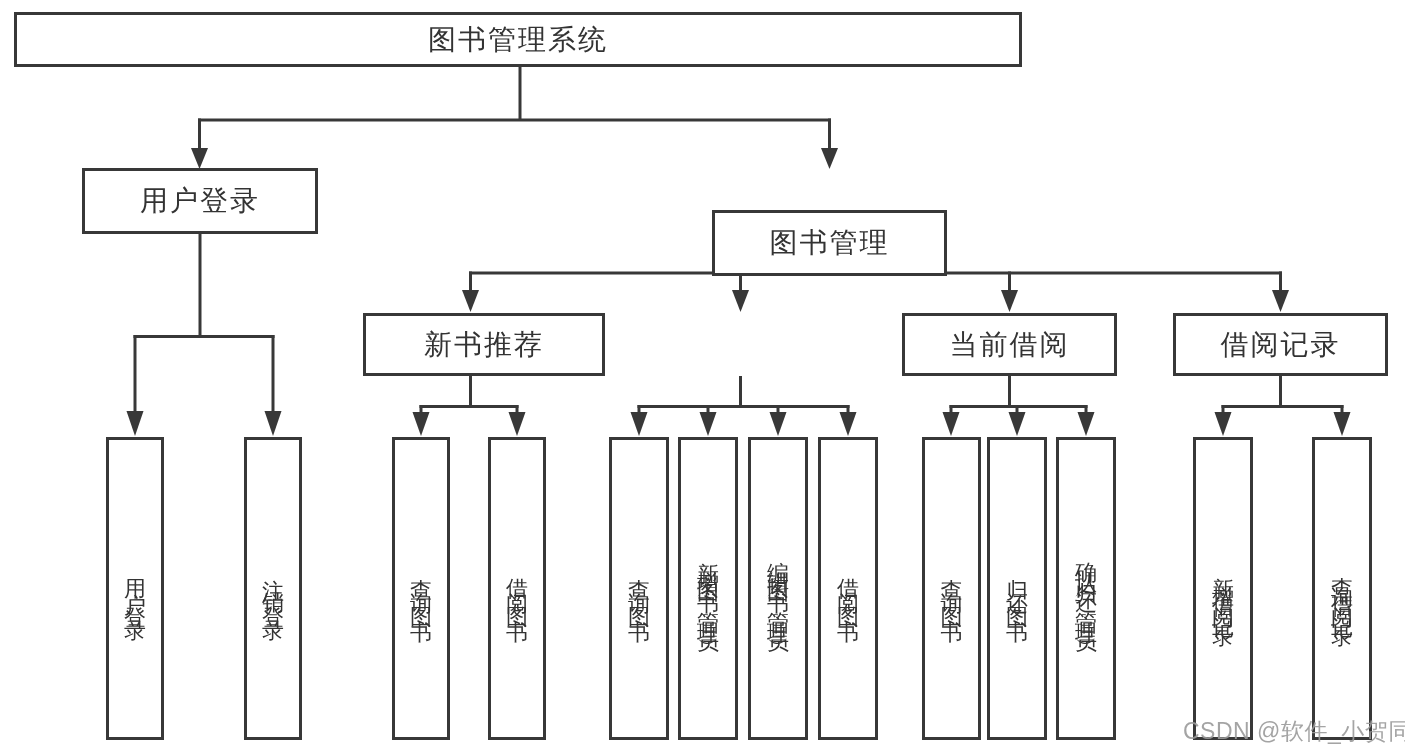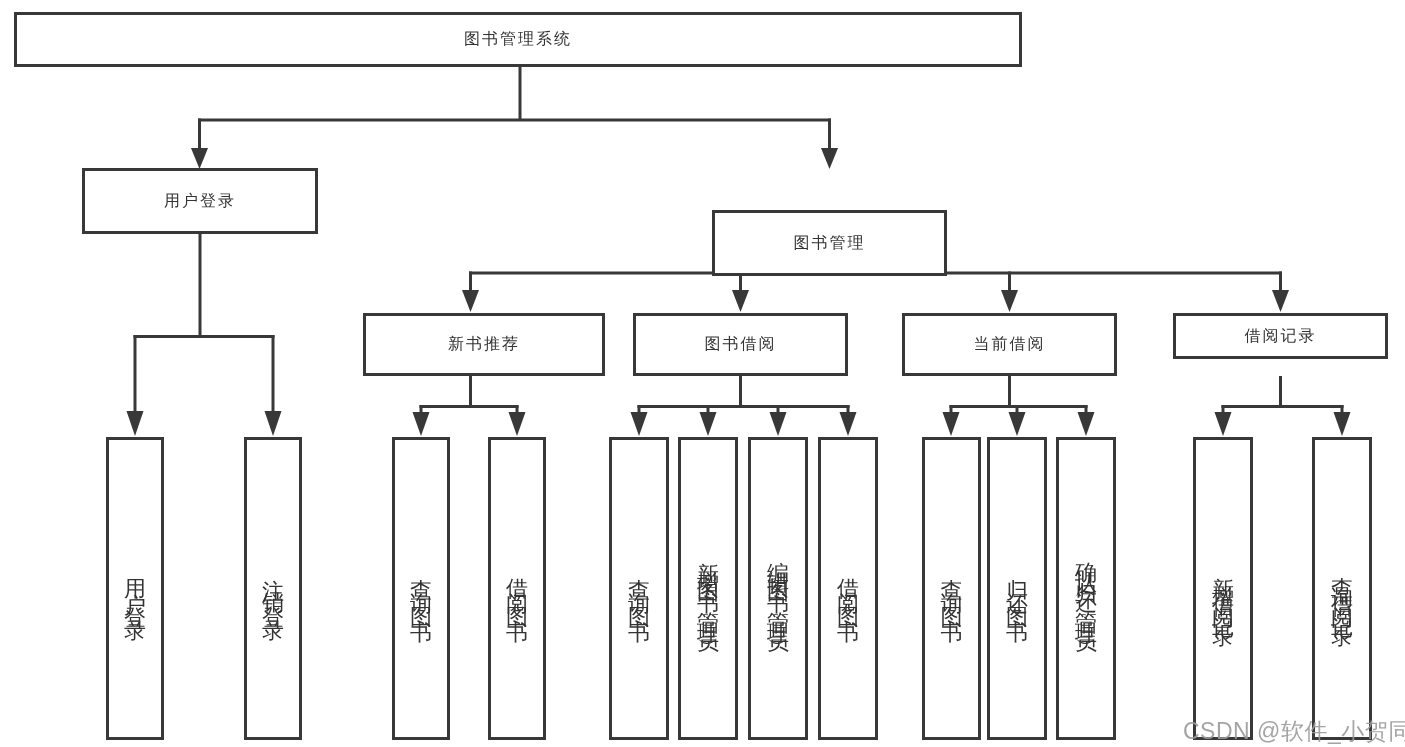--- a/index.html
+++ b/index.html
@@ -15,21 +15,21 @@
     position:absolute;
     box-sizing:border-box;
     border:3px solid #383838;
     background:#ffffff;
     color:#333333;
     display:flex;
     align-items:center;
     justify-content:center;
     z-index:2;
   }
-  .hnode{font-size:16px;letter-spacing:2px;}
+  .hnode{font-size:28px;letter-spacing:2px;}
   .vnode{
     font-size:22px;
     writing-mode:vertical-rl;
     text-orientation:mixed;
     letter-spacing:14px;
     line-height:1;
   }
   .vnode.tight{letter-spacing:10px;}
   .watermark{
     position:absolute;
@@ -120,27 +120,24 @@
   <div class="node hnode" style="left:82px;top:168px;width:236px;height:66px;">
     <span>用户登录</span>
   </div>
   <div class="node hnode" style="left:712px;top:168px;width:235px;height:66px;margin-top:42px;">
     <span>图书管理</span>
   </div>
 
   <div class="node hnode" style="left:363px;top:313px;width:242px;height:63px;">
     <span>新书推荐</span>
   </div>
-  <div class="node hnode" style="left:633px;top:313px;width:215px;height:63px;">
-    <span>图书借阅</span>
-  </div>
   <div class="node hnode" style="left:902px;top:313px;width:215px;height:63px;">
     <span>当前借阅</span>
   </div>
-  <div class="node hnode" style="left:1173px;top:313px;width:215px;height:46px;">
+  <div class="node hnode" style="left:1173px;top:313px;width:215px;height:63px;">
     <span>借阅记录</span>
   </div>
 
   <div class="node vnode" style="left:106px;top:437px;width:58px;height:303px;">
     <span>用户登录</span>
   </div>
   <div class="node vnode" style="left:244px;top:437px;width:58px;height:303px;">
     <span>注销登录</span>
   </div>
 

